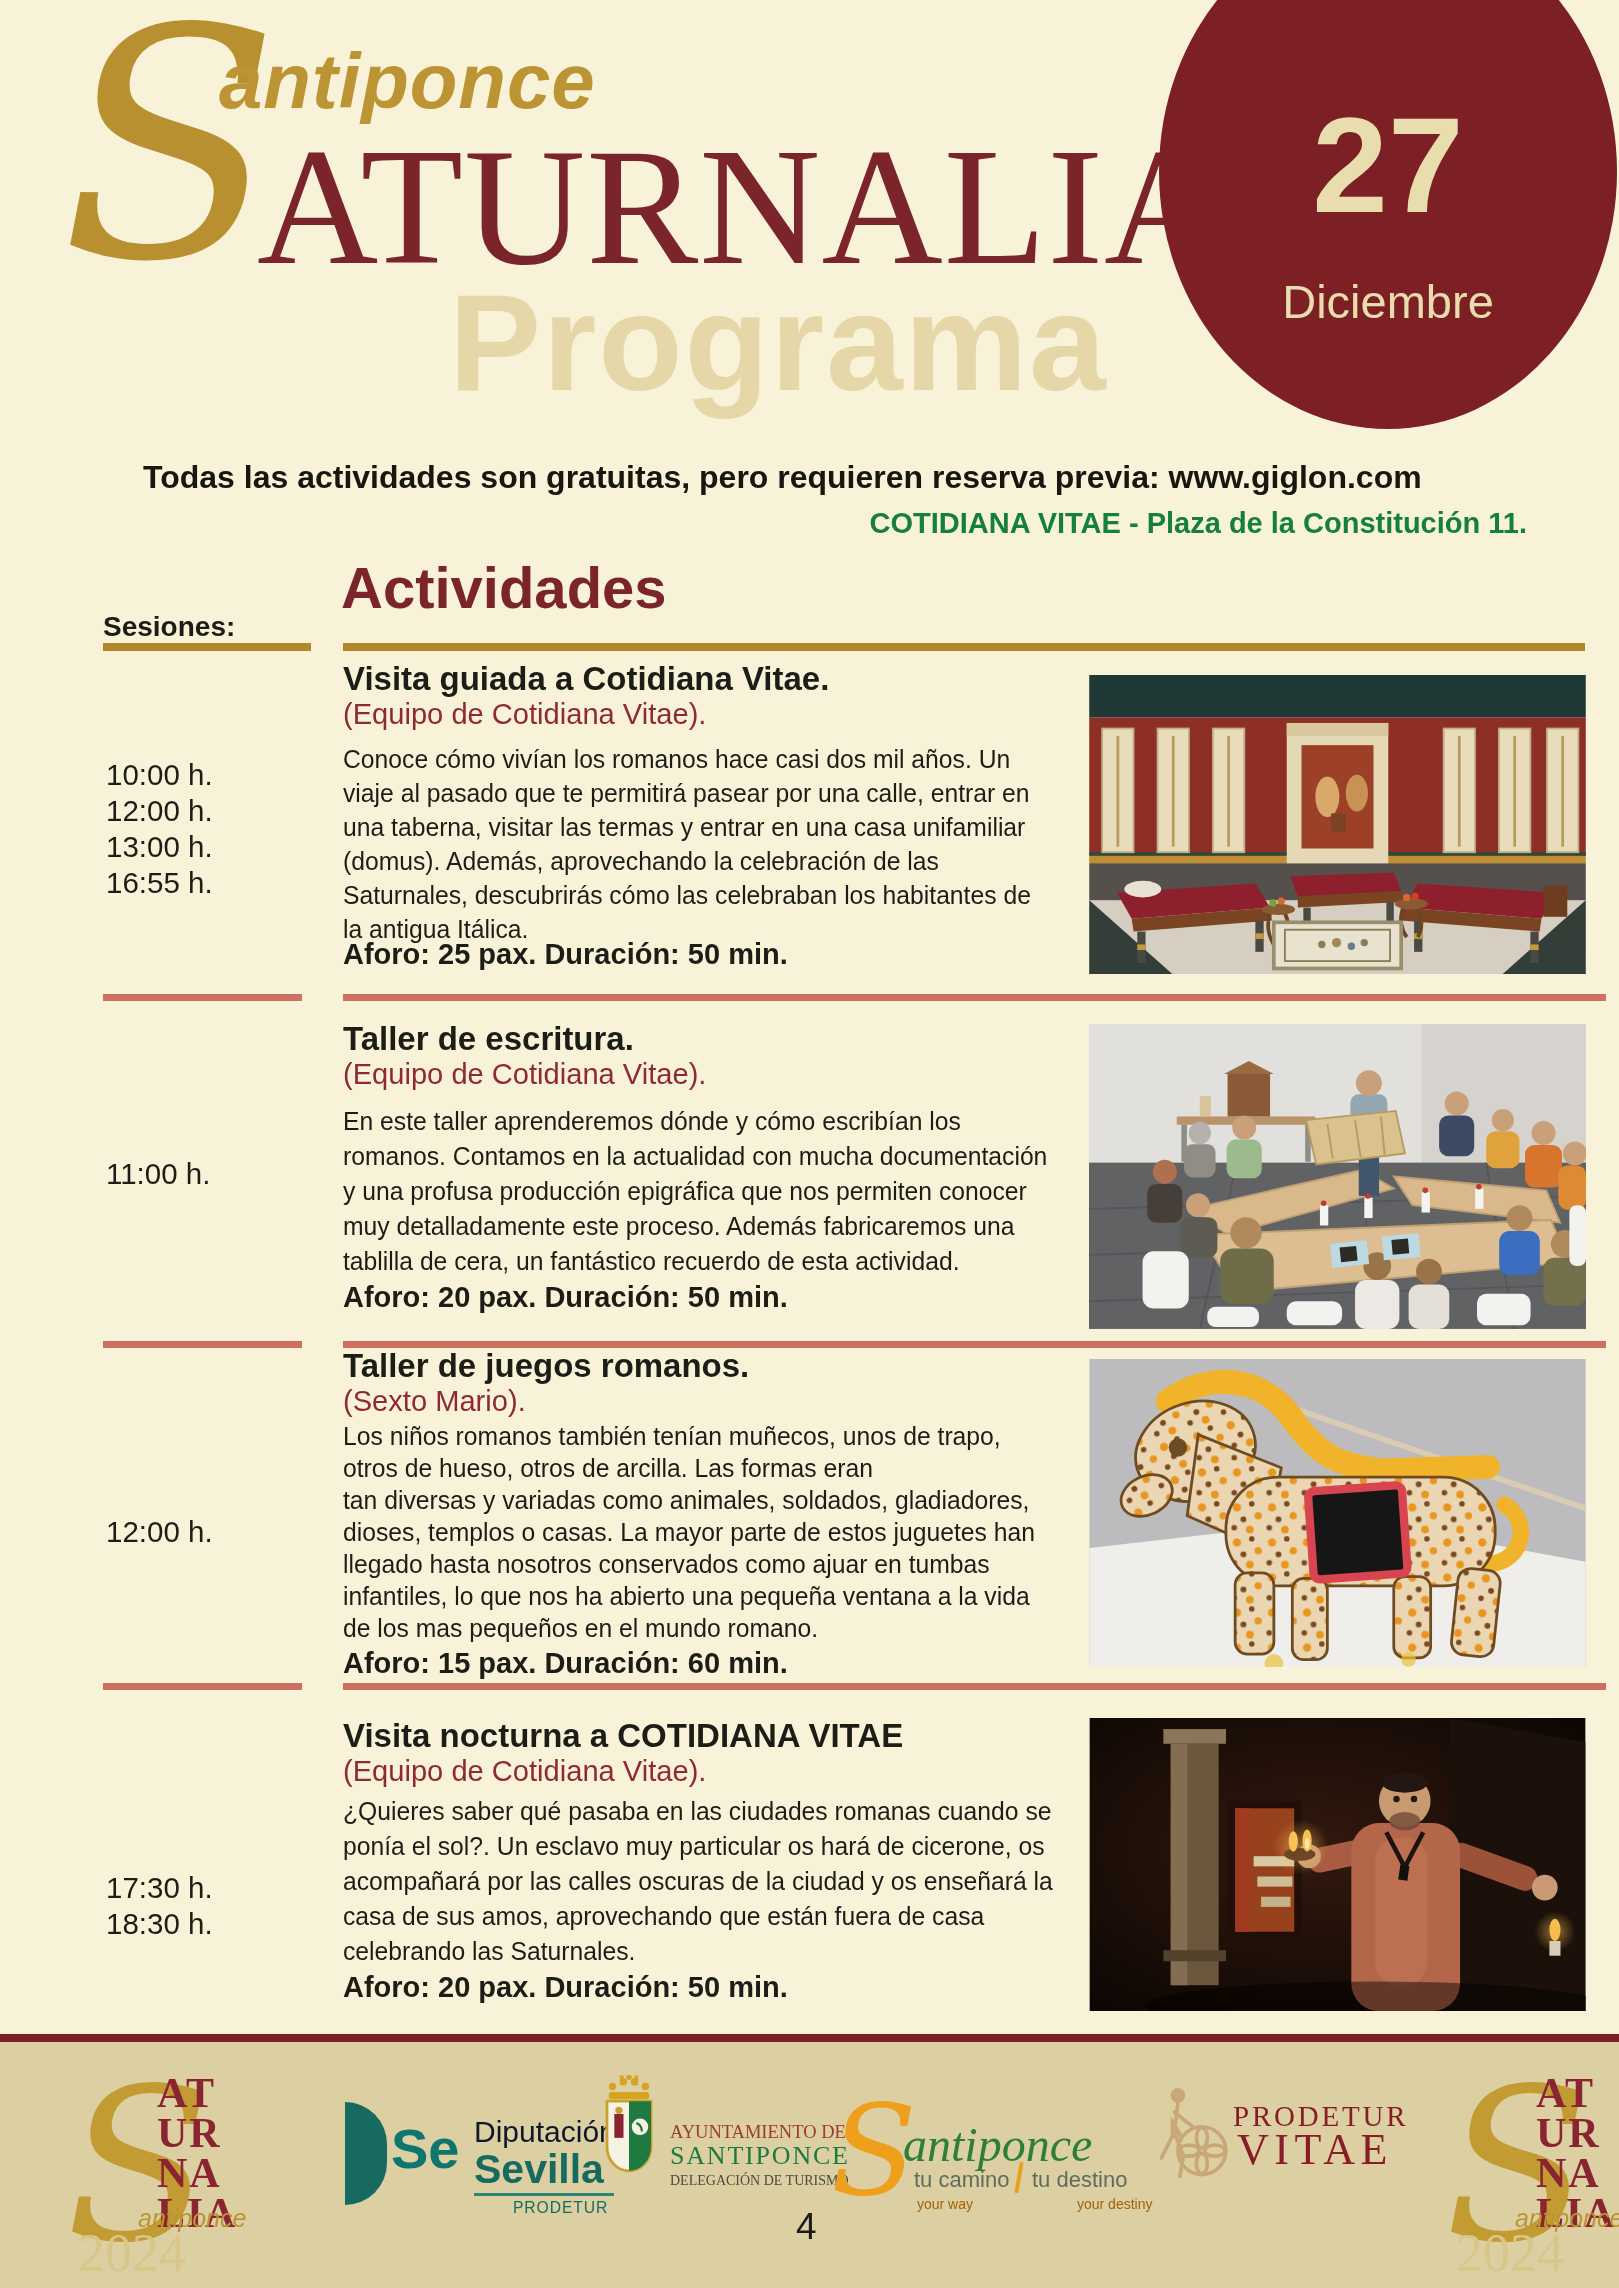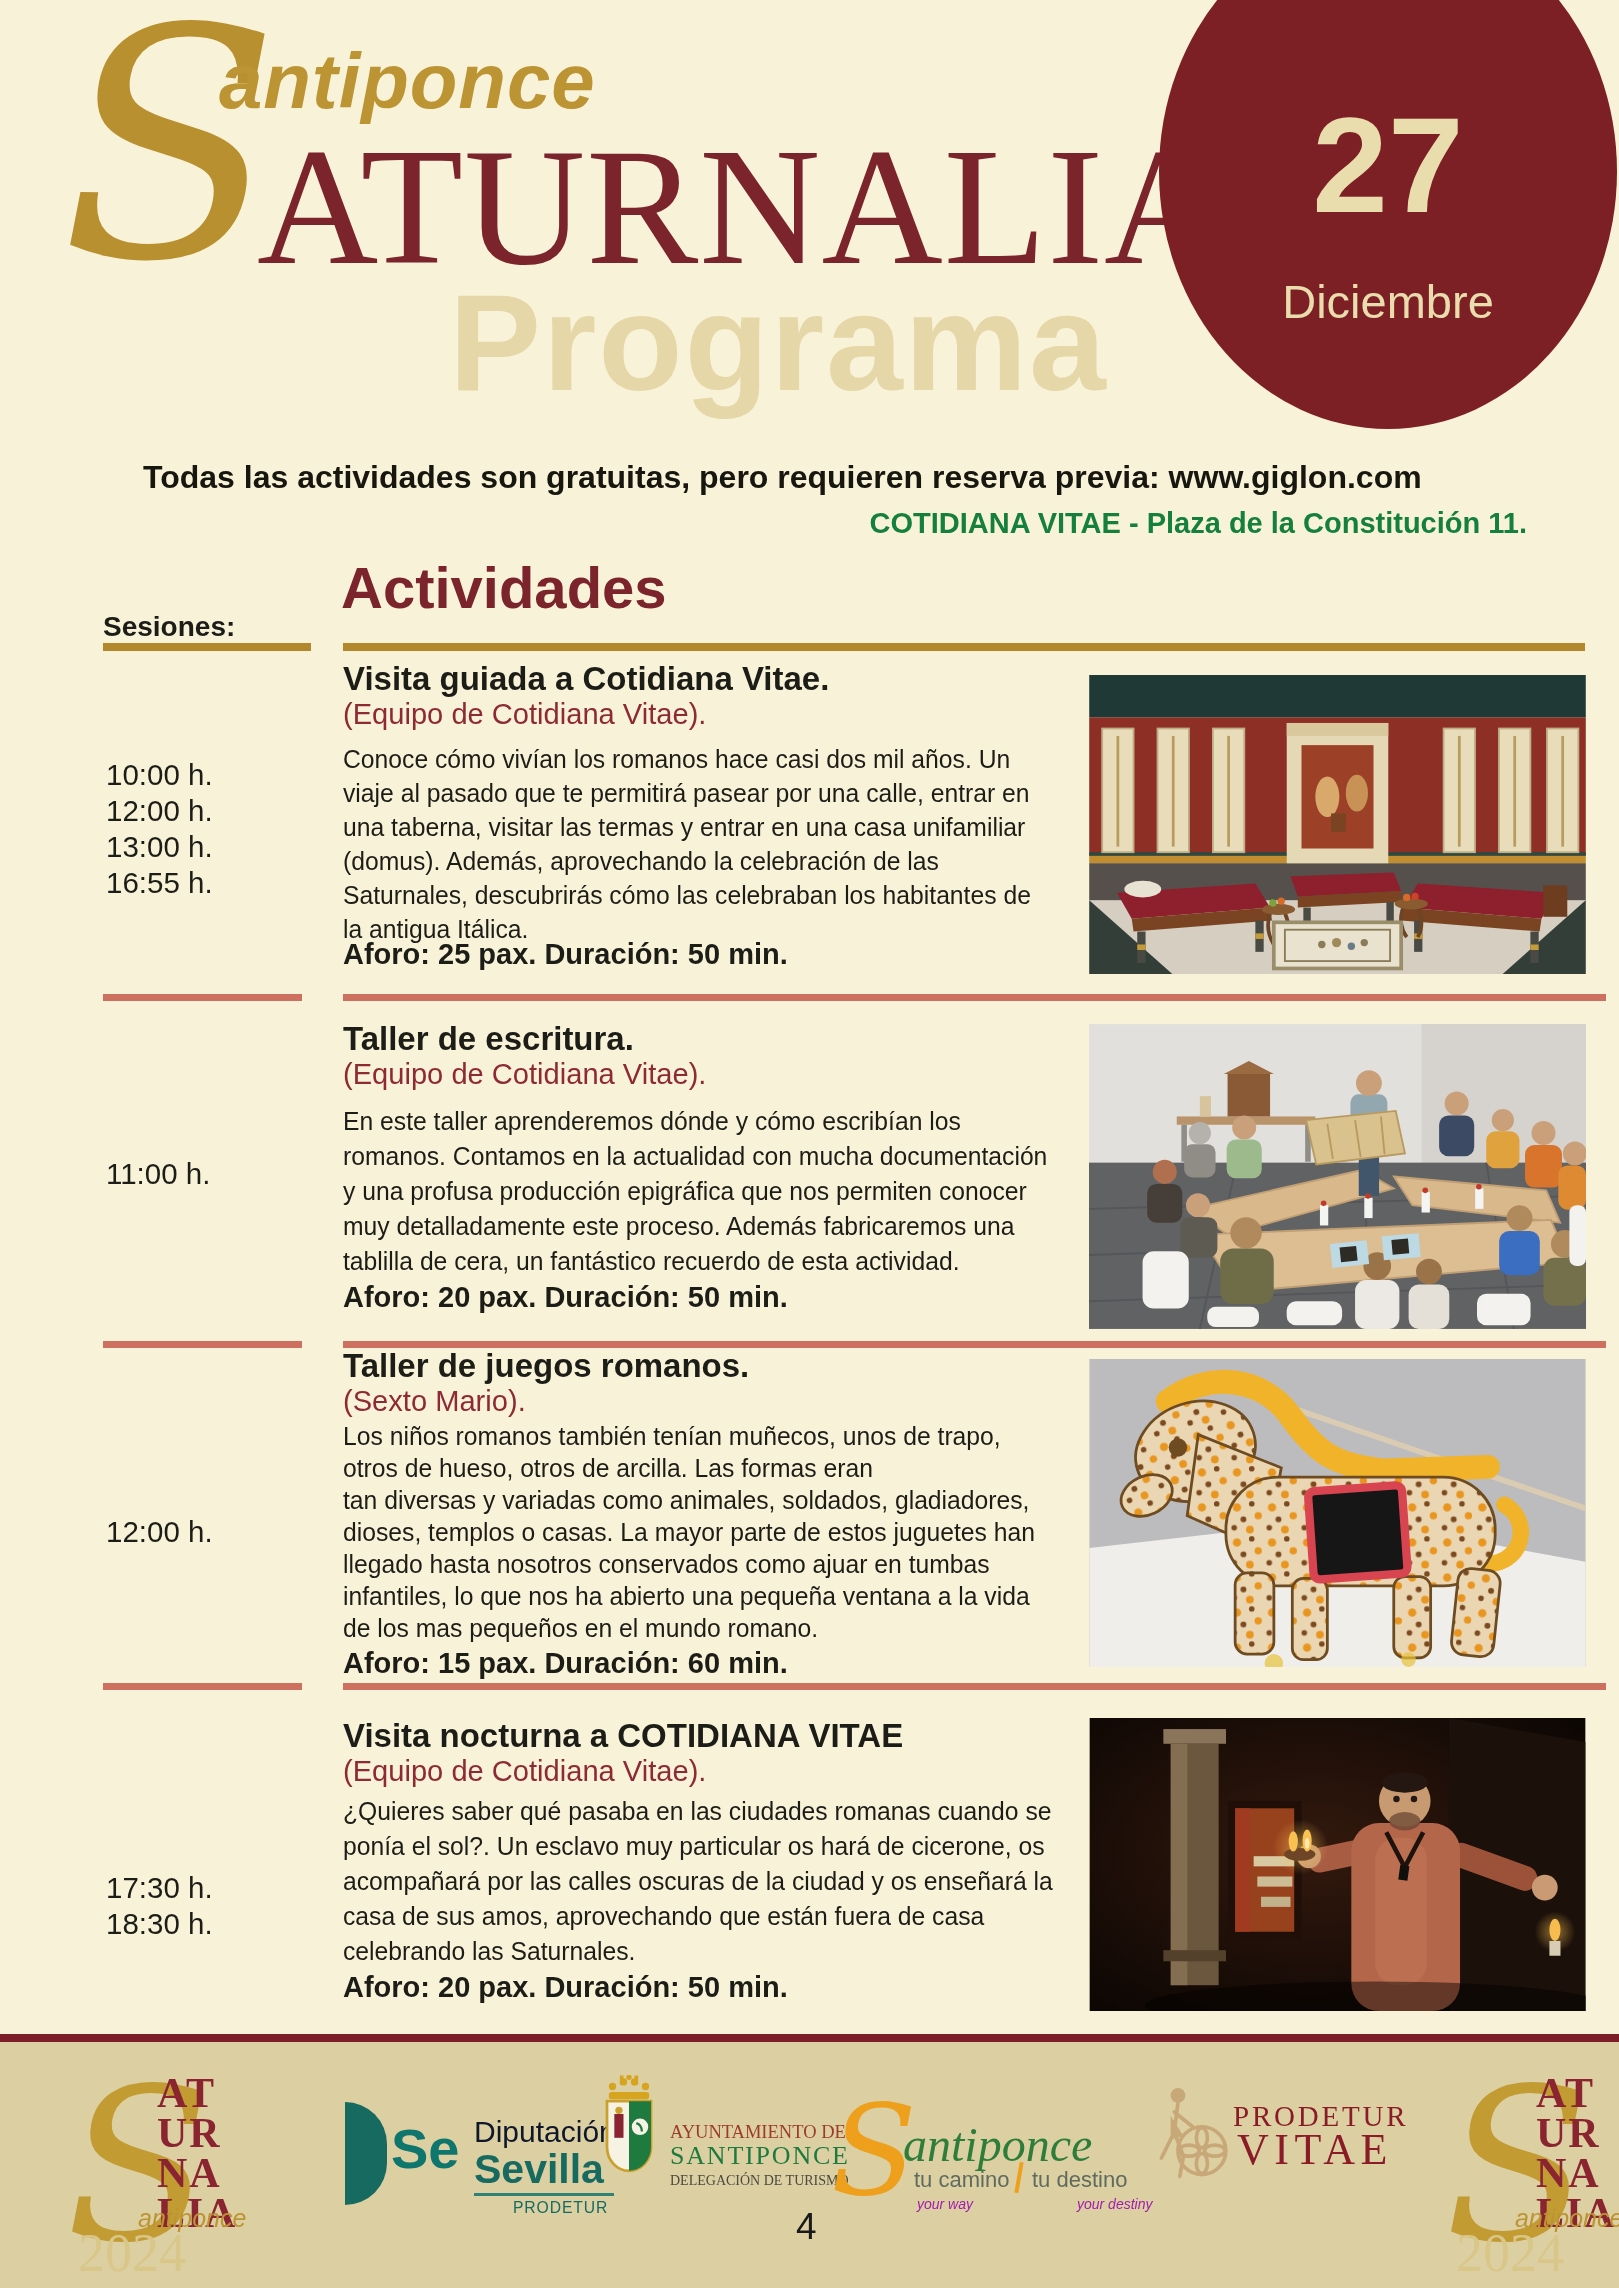--- a/index.html
+++ b/index.html
@@ -48,21 +48,21 @@
   .dipu-l1{font-size:30px;color:#0f172a;line-height:1;}
   .dipu-l2{font-size:41px;font-weight:bold;color:#176a60;line-height:1;}
   .dipu-rule{width:140px;height:2.8px;background:#2e8276;}
   .dipu-l3{font-size:15.7px;color:#176a60;letter-spacing:0.9px;line-height:1;}
   .ayto-l1{font-family:"Liberation Serif",serif;font-size:18.5px;color:#9c3b2a;line-height:1;}
   .ayto-l2{font-family:"Liberation Serif",serif;font-size:26px;color:#1f7a40;letter-spacing:1.8px;line-height:1;}
   .ayto-l3{font-family:"Liberation Serif",serif;font-size:14px;color:#4a4a40;line-height:1;}
   .stp-s{font-family:"DejaVu Serif",serif;font-style:italic;font-size:125px;line-height:1;color:#ee9f1c;}
   .stp-name{font-family:"Liberation Serif",serif;font-style:italic;font-size:48px;line-height:1;color:#2e7d3a;}
   .stp-tag{font-size:22px;color:#5f6b5f;line-height:1;}
-  .stp-sub{font-size:14px;font-style:italic;color:#a21caf;line-height:1;}
+  .stp-sub{font-size:14px;color:#a16207;line-height:1;}
   .stp-sep{width:3.7px;height:31px;background:#ee9f1c;transform:rotate(10deg);}
   .cv-l1{font-family:"Liberation Serif",serif;font-size:29px;color:#8a1c28;letter-spacing:2.8px;line-height:1;}
   .cv-l2{font-family:"Liberation Serif",serif;font-size:44px;color:#8a1c28;letter-spacing:5.5px;line-height:1;}
   .page-num{font-size:37px;color:#1a1a1a;line-height:1;}
 </style>
 </head>
 <body>
 
 <div class="page">
 

